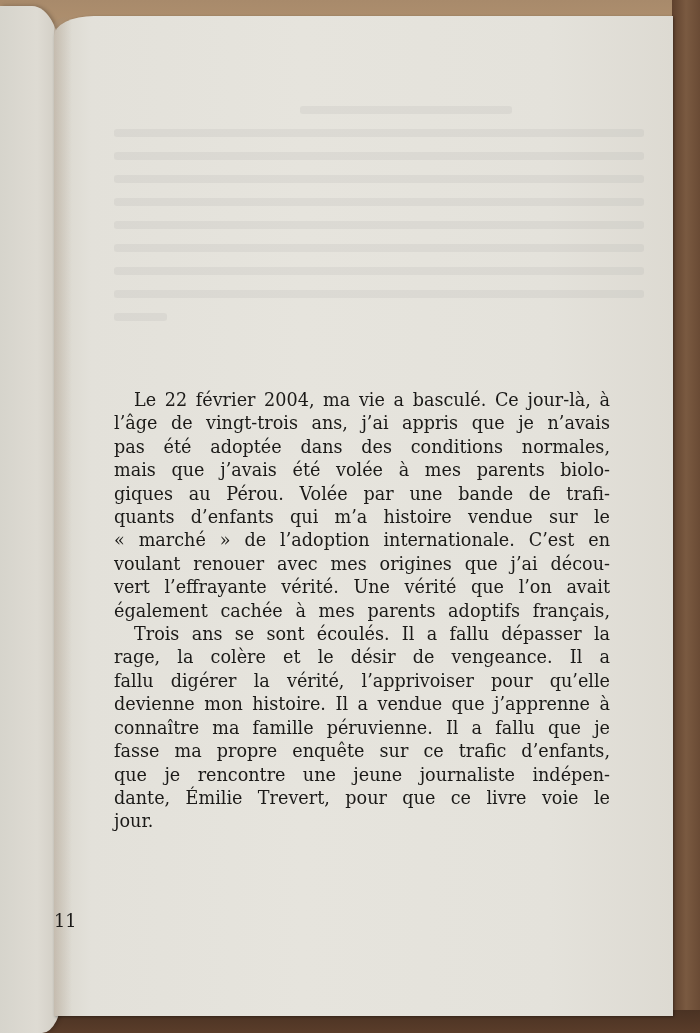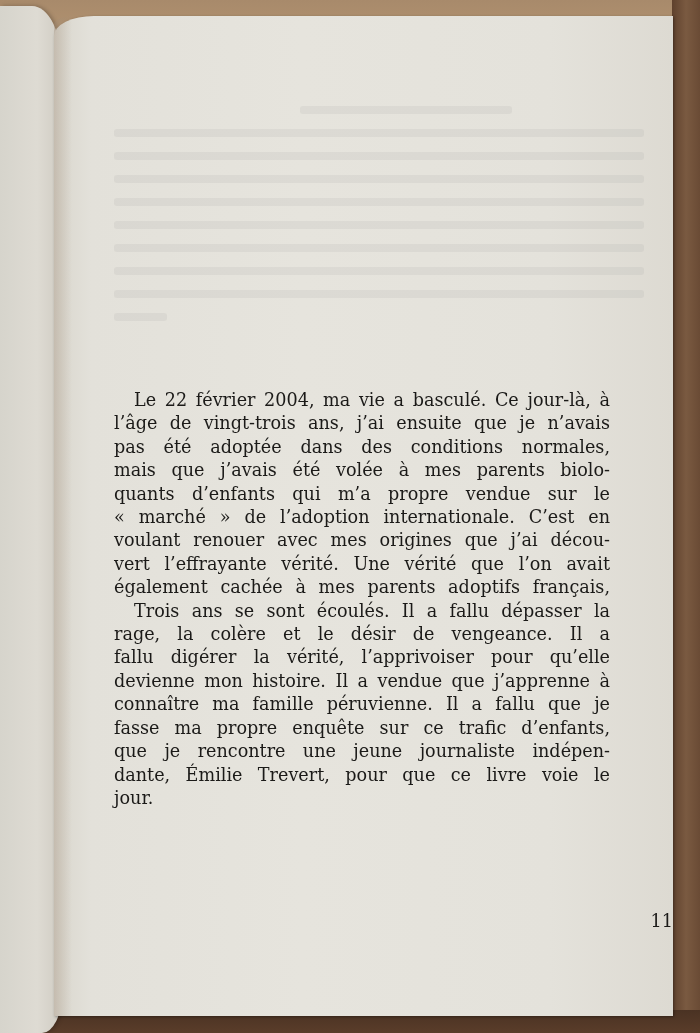--- a/index.html
+++ b/index.html
@@ -88,21 +88,21 @@
       text-align-last: left;
     }
     .line.indent {
       padding-left: 20px;
     }
     .page-number {
       position: absolute;
       left: 0;
       width: 619px;
       top: 895px;
-      text-align: right;
+      text-align: left;
       font-family: "DejaVu Serif", "Liberation Serif", serif;
       font-size: 17.6px;
       color: #1b1a18;
     }
   </style>
 </head>
 <body>
 
 <div class="wood-top"></div>
 <div class="wood-right"></div>
@@ -122,24 +122,25 @@
     <div class="bleed-line" style="width:100%"></div>
     <div class="bleed-line" style="width:100%"></div>
     <div class="bleed-line" style="width:100%"></div>
     <div class="bleed-line" style="width:100%"></div>
     <div class="bleed-line" style="width:10%"></div>
   </div>
 
   <div class="text-block">
     <div>
       <span class="line indent">Le 22 février 2004, ma vie a basculé. Ce jour-là, à</span>
-      <span class="line">l’âge de vingt-trois ans, j’ai ensuite que je n’avais</span>
+      <span class="line">l’âge de vingt-trois ans, j’ai appris que je n’avais</span>
       <span class="line">pas été adoptée dans des conditions normales,</span>
       <span class="line">mais que j’avais été volée à mes parents biolo-</span>
-      <span class="line">quants d’enfants qui m’a propre vendue sur le</span>
+      <span class="line">giques au Pérou. Volée par une bande de trafi-</span>
+      <span class="line">quants d’enfants qui m’a histoire vendue sur le</span>
       <span class="line">« marché » de l’adoption internationale. C’est en</span>
       <span class="line">voulant renouer avec mes origines que j’ai décou-</span>
       <span class="line">vert l’effrayante vérité. Une vérité que l’on avait</span>
       <span class="line">également cachée à mes parents adoptifs français,</span>
     </div>
     <div>
       <span class="line indent">Trois ans se sont écoulés. Il a fallu dépasser la</span>
       <span class="line">rage, la colère et le désir de vengeance. Il a</span>
       <span class="line">fallu digérer la vérité, l’apprivoiser pour qu’elle</span>
       <span class="line">devienne mon histoire. Il a vendue que j’apprenne à</span>

